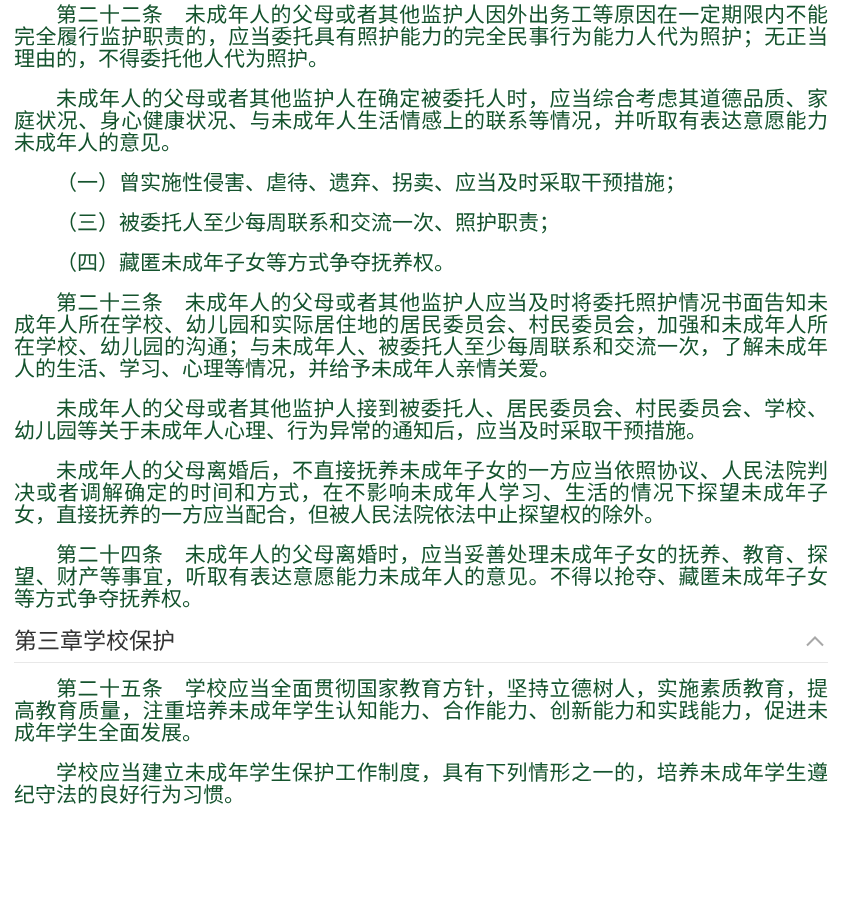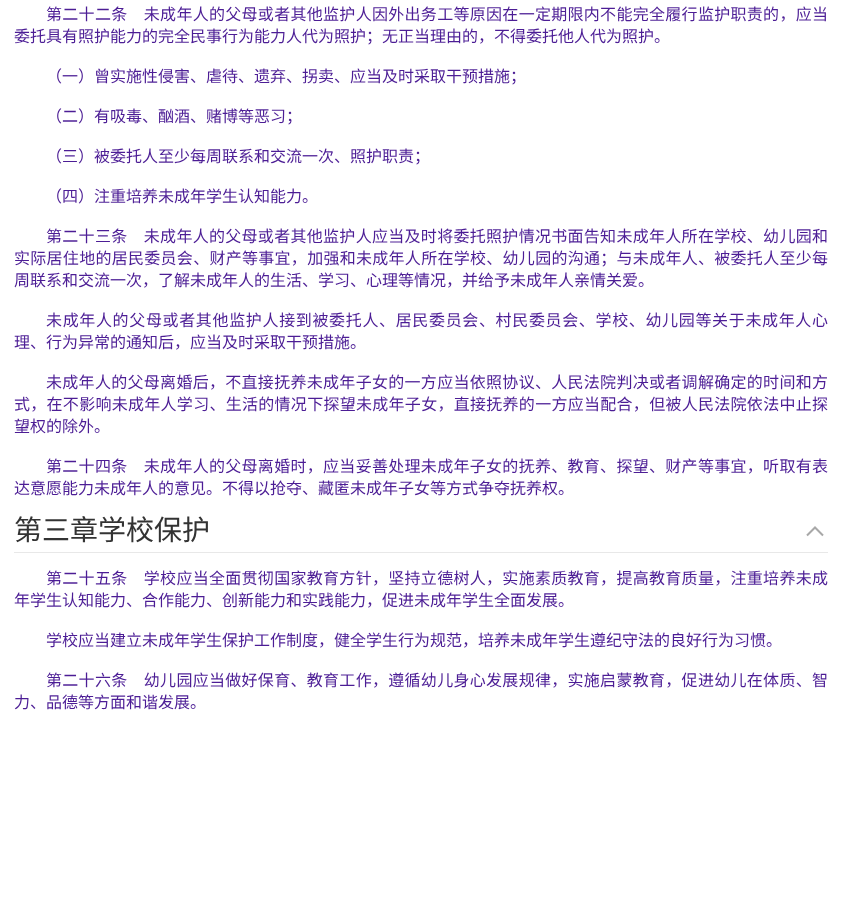--- a/index.html
+++ b/index.html
@@ -13,37 +13,37 @@
     overflow: hidden;
     font-family: "Liberation Sans", "DejaVu Sans", sans-serif;
   }
   .content {
     box-sizing: border-box;
     width: 843px;
     padding: 4px 15px 0 14px;
   }
   .content p {
     margin: 0 0 18px 0;
-    font-size: 16px;
+    font-size: 21px;
     line-height: 22px;
-    color: #4c1d95;
+    color: #14532d;
     text-align: justify;
     text-indent: 2em;
     letter-spacing: 0;
   }
   .chapter-row {
     display: flex;
     justify-content: space-between;
     align-items: center;
     height: 26px;
     margin: 0;
   }
   .chapter-row h2 {
     margin: 0;
-    font-size: 28px;
+    font-size: 23px;
     line-height: 26px;
     font-weight: normal;
     color: #333333;
   }
   .chevron {
     display: inline-flex;
     align-items: center;
     justify-content: center;
     width: 22px;
     height: 16px;
@@ -57,40 +57,39 @@
     height: 0;
   }
 </style>
 </head>
 <body>
 
 <div class="content">
 
   <div>
     <p>第二十二条　未成年人的父母或者其他监护人因外出务工等原因在一定期限内不能完全履行监护职责的，应当委托具有照护能力的完全民事行为能力人代为照护；无正当理由的，不得委托他人代为照护。</p>
+    <p>未成年人的父母或者其他监护人在确定被委托人时，应当综合考虑其道德品质、家庭状况、身心健康状况、与未成年人生活情感上的联系等情况，并听取有表达意愿能力未成年人的意见。</p>
     <p>（一）曾实施性侵害、虐待、遗弃、拐卖、应当及时采取干预措施；</p>
-    <p>（二）有吸毒、酗酒、赌博等恶习；</p>
     <p>（三）被委托人至少每周联系和交流一次、照护职责；</p>
-    <p>（四）注重培养未成年学生认知能力。</p>
-    <p>第二十三条　未成年人的父母或者其他监护人应当及时将委托照护情况书面告知未成年人所在学校、幼儿园和实际居住地的居民委员会、财产等事宜，加强和未成年人所在学校、幼儿园的沟通；与未成年人、被委托人至少每周联系和交流一次，了解未成年人的生活、学习、心理等情况，并给予未成年人亲情关爱。</p>
+    <p>（四）藏匿未成年子女等方式争夺抚养权。</p>
+    <p>第二十三条　未成年人的父母或者其他监护人应当及时将委托照护情况书面告知未成年人所在学校、幼儿园和实际居住地的居民委员会、村民委员会，加强和未成年人所在学校、幼儿园的沟通；与未成年人、被委托人至少每周联系和交流一次，了解未成年人的生活、学习、心理等情况，并给予未成年人亲情关爱。</p>
     <p>未成年人的父母或者其他监护人接到被委托人、居民委员会、村民委员会、学校、幼儿园等关于未成年人心理、行为异常的通知后，应当及时采取干预措施。</p>
     <p>未成年人的父母离婚后，不直接抚养未成年子女的一方应当依照协议、人民法院判决或者调解确定的时间和方式，在不影响未成年人学习、生活的情况下探望未成年子女，直接抚养的一方应当配合，但被人民法院依法中止探望权的除外。</p>
     <p>第二十四条　未成年人的父母离婚时，应当妥善处理未成年子女的抚养、教育、探望、财产等事宜，听取有表达意愿能力未成年人的意见。不得以抢夺、藏匿未成年子女等方式争夺抚养权。</p>
   </div>
 
   <div class="chapter-row">
     <h2>第三章学校保护</h2>
     <span class="chevron">
       <svg width="20" height="12" viewBox="0 0 20 12" aria-hidden="true">
         <polyline points="2,10.5 10,2.5 18,10.5" fill="none" stroke="#a8a8a8" stroke-width="2"></polyline>
       </svg>
     </span>
   </div>
 
   <hr class="divider">
 
   <div>
     <p>第二十五条　学校应当全面贯彻国家教育方针，坚持立德树人，实施素质教育，提高教育质量，注重培养未成年学生认知能力、合作能力、创新能力和实践能力，促进未成年学生全面发展。</p>
-    <p>学校应当建立未成年学生保护工作制度，健全学生行为规范，培养未成年学生遵纪守法的良好行为习惯。</p>
-    <p>第二十六条　幼儿园应当做好保育、教育工作，遵循幼儿身心发展规律，实施启蒙教育，促进幼儿在体质、智力、品德等方面和谐发展。</p>
+    <p>学校应当建立未成年学生保护工作制度，具有下列情形之一的，培养未成年学生遵纪守法的良好行为习惯。</p>
   </div>
 
 </div>
 
 </body></html>

